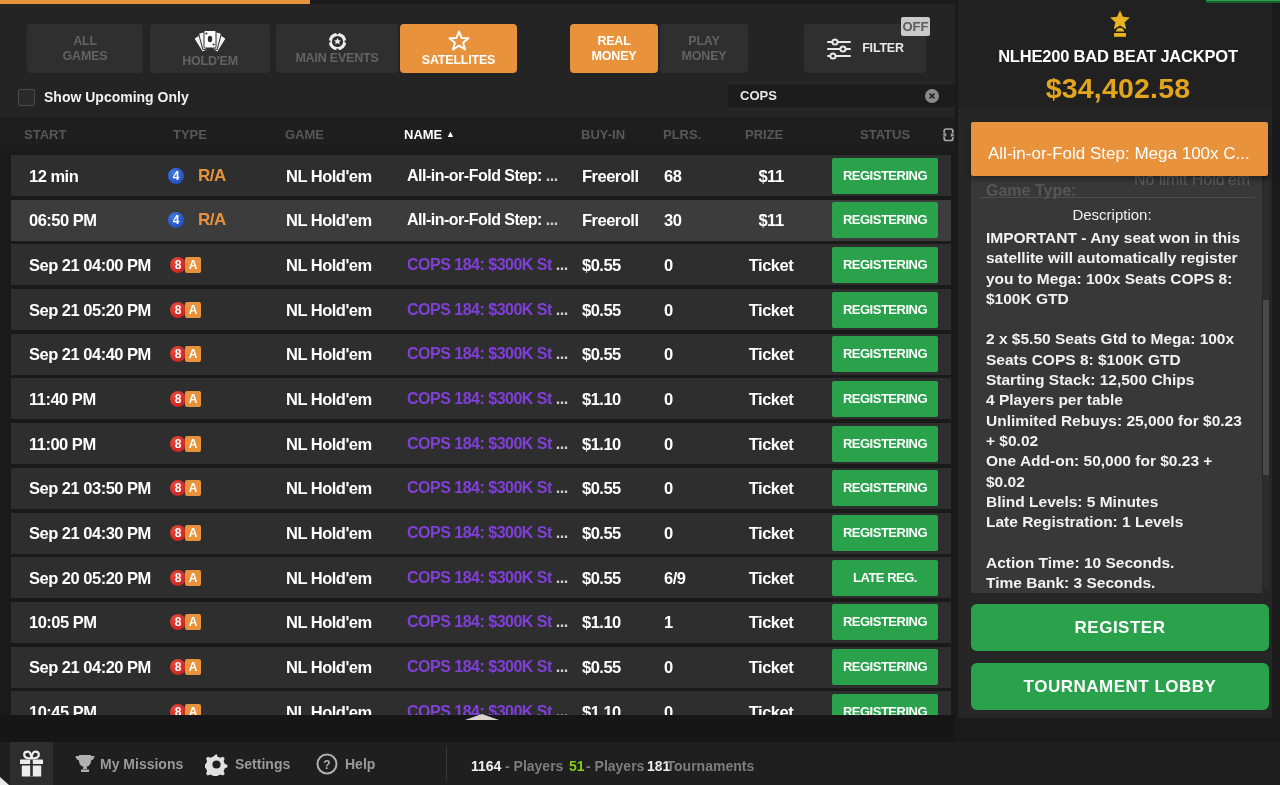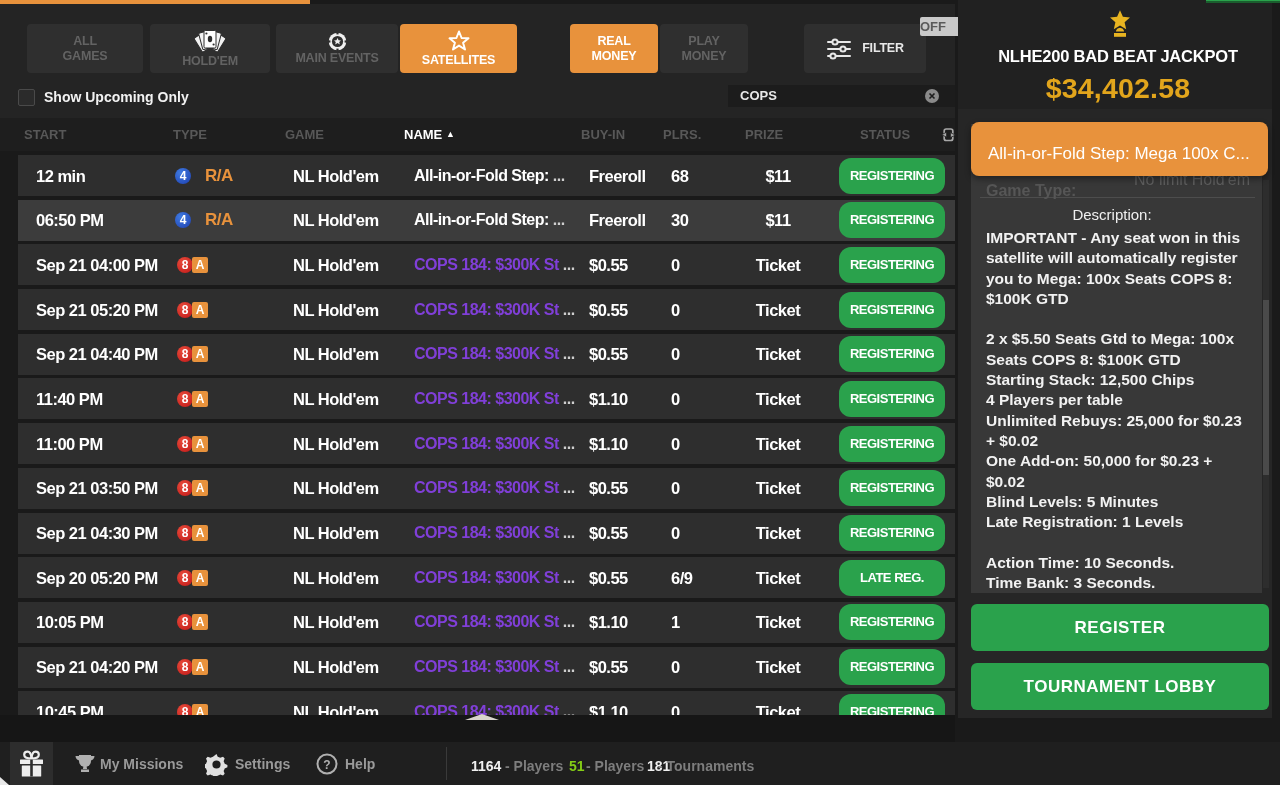--- a/index.html
+++ b/index.html
@@ -11,54 +11,54 @@
 #topstrip { left:0; top:0; width:310px; height:4px; background:#e8923c; }
 #topgreen { left:1206px; top:0; width:74px; height:3px; background:#2aa24c; border-bottom:2px solid #1a5e2e; z-index:10; }
 
 
 #toolbar { left:0; top:4px; width:955px; height:114px; background:#242424; }
 .tbtn { position:absolute; top:24px; height:49px; background:#2f2f2f; border-radius:4px; color:#636363; font-weight:bold; font-size:12.5px; letter-spacing:-0.2px; text-align:center; display:flex; flex-direction:column; align-items:center; justify-content:center; line-height:15px; }
 .tbtn.on { background:#e8923c; color:#fff; }
 #chk { left:18px; top:89px; width:17px; height:17px; background:#2b2b2b; border:1px solid #4a4a4a; border-radius:2px; }
 #chklbl { left:44px; top:89px; font-size:14px; font-weight:bold; color:#f2f2f2; }
 #search { left:728px; top:85px; width:227px; height:22px; background:#1c1c1c; color:#e8e8e8; font-size:13px; font-weight:bold; line-height:22px; padding-left:12px; }
-#offbadge { left:920px; top:17px; width:43px; height:19px; background:#c9c9c9; border-radius:2px; color:#5a5a5a; font-weight:bold; font-size:13px; text-align:left; line-height:19px; }
+#offbadge { left:901px; top:17px; width:29px; height:19px; background:#c9c9c9; border-radius:2px; color:#5a5a5a; font-weight:bold; font-size:13px; text-align:center; line-height:19px; }
 
 
 #thead { left:0; top:118px; width:955px; height:33px; background:#1e1e1e; }
 .hcell { position:absolute; top:9px; font-size:13px; font-weight:bold; color:#585858; }
 #tbl { left:0; top:155px; width:955px; height:560px; overflow:hidden; }
-.row { position:relative; width:940px; margin-left:18px; height:41px; margin-bottom:3.7px; background:#2e2e2e; }
+.row { position:relative; width:940px; margin-left:11px; height:41px; margin-bottom:3.7px; background:#2e2e2e; }
 .row.sel { background:#3c3c3c; }
 .c { position:absolute; top:50%; transform:translateY(-50%); font-size:16.5px; letter-spacing:-0.5px; color:#fff; white-space:nowrap; }
 .cstart { left:18px; font-weight:bold; }
 .cgame { left:275px; font-weight:bold; }
 .cname { left:396px; font-weight:bold; font-size:16px; }
 .cname .pur { color:#803fd8; }
 .cname .dots { color:#cfcfcf; }
 .cbuy { left:571px; font-weight:bold; }
 .cplrs { left:653px; font-weight:bold; }
 .cprize { left:695px; width:130px; text-align:center; font-weight:bold; }
-.cstat { left:821px; width:106px; height:36px; background:#2aa24c; border-radius:12px; color:#fff; font-weight:bold; font-size:13px; text-align:center; line-height:36px; }
+.cstat { left:821px; width:106px; height:36px; background:#2aa24c; border-radius:2px; color:#fff; font-weight:bold; font-size:13px; text-align:center; line-height:36px; }
 .ico4 { position:absolute; left:157px; top:50%; transform:translateY(-50%); width:16px; height:16px; border-radius:50%; background:radial-gradient(circle at 35% 30%, #3f7ae0, #1d3fb0); color:#fff; font-size:12px; font-weight:bold; text-align:center; line-height:16px; }
 .ico8 { position:absolute; left:159px; top:50%; transform:translateY(-50%); width:16px; height:16px; border-radius:50%; background:radial-gradient(circle at 35% 30%, #e84a3a, #c01818); color:#fff; font-size:12px; font-weight:bold; text-align:center; line-height:16px; }
 .icoA { position:absolute; left:174px; top:50%; transform:translateY(-50%); width:16px; height:16px; border-radius:2px; background:#e8923c; color:#fff; font-size:12px; font-weight:bold; text-align:center; line-height:16px; }
 .icoRA { position:absolute; left:187px; top:50%; transform:translateY(-50%); color:#e8923c; font-size:17px; font-weight:bold; letter-spacing:-0.5px; }
 #uparrow { left:465px; top:714px; width:0; height:0; border-left:17px solid transparent; border-right:17px solid transparent; border-bottom:6.5px solid #d8d4cc; z-index:3; }
 #tblfade { left:0; top:715px; width:955px; height:27px; background:#161616; }
 
 
 #sidebar { left:958px; top:0; width:314px; height:718px; background:#262626; }
 #jackbg { left:958px; top:0; width:314px; height:109px; background:#212121; }
 #jack1 { left:964px; top:47px; width:308px; text-align:center; color:#fff; font-size:16.5px; font-weight:bold; letter-spacing:-0.2px; }
 #jack2 { left:964px; top:72px; width:308px; text-align:center; color:#e2a51c; font-size:28.5px; font-weight:bold; letter-spacing:0.2px; }
 #descpanel { left:971px; top:124px; width:291px; height:469px; background:#383838; }
 #gtdiv { left:980px; top:197px; width:275px; height:1px; background:#4d4d4d; z-index:2; }
 #trophy { left:1099px; top:9px; }
-#oranbox { left:971px; top:122px; width:297px; height:54px; background:#e8923c; border-radius:8px; box-shadow:0 3px 6px rgba(0,0,0,0.4); color:#fff; font-size:17px; line-height:64px; padding-left:17px; z-index:5; overflow:hidden; }
+#oranbox { left:971px; top:122px; width:297px; height:54px; background:#e8923c; border-radius:2px; box-shadow:0 3px 6px rgba(0,0,0,0.4); color:#fff; font-size:17px; line-height:64px; padding-left:17px; z-index:5; overflow:hidden; }
 #gtrow1 { left:986px; top:182px; font-size:16px; font-weight:bold; color:#565656; z-index:2; }
 #gtrow2 { left:958px; top:171px; width:292px; text-align:right; font-size:16px; color:#5e5e5e; z-index:2; }
 #desctitle { left:969px; top:206px; width:286px; text-align:center; color:#efefef; font-size:15px; }
 #descbody { left:986px; top:228px; width:260px; color:#f2f2f2; font-size:15.5px; font-weight:bold; line-height:20.3px; }
 #sbtrack { left:1263px; top:180px; width:6px; height:408px; background:#2d2d2d; }
 #sbthumb { left:1263px; top:300px; width:6px; height:175px; background:#4a4a4a; }
 .sgbtn { position:absolute; left:971px; width:298px; height:47px; background:#2aa24c; border-radius:6px; color:#fff; font-size:17px; font-weight:bold; text-align:center; line-height:47px; letter-spacing:0.5px; }
 
 
 #botbar { left:0; top:742px; width:1280px; height:43px; background:#1f1f1f; }

